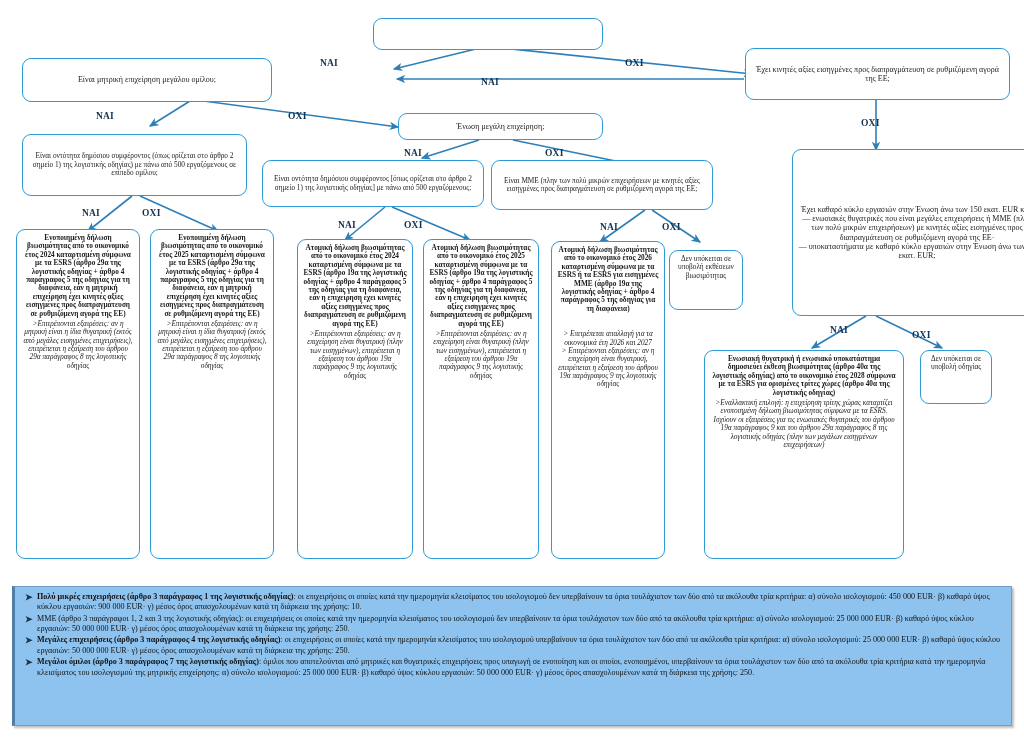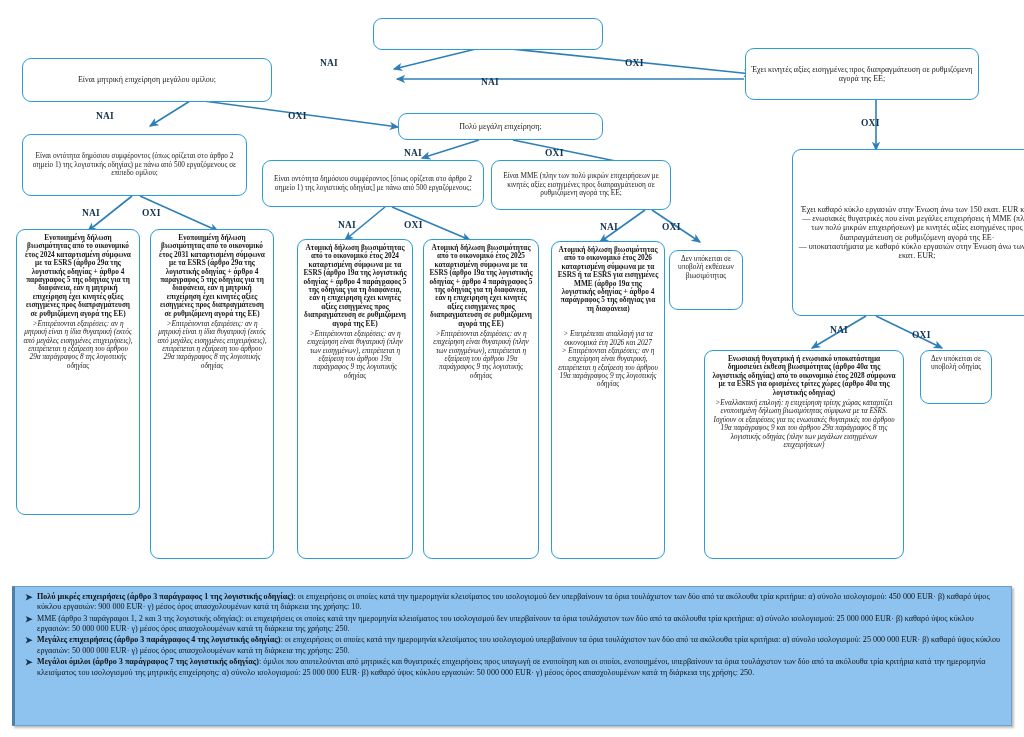--- a/index.html
+++ b/index.html
@@ -139,53 +139,53 @@
   </svg>
 
   <div class="node q n-q2" style="left:373px;top:18px;width:230px;height:32px;">
     <span class="t"></span>
   </div>
 
   <div class="node q n-q2" style="left:22px;top:58px;width:250px;height:44px;">
     <span class="t">Είναι μητρική επιχείρηση μεγάλου ομίλου;</span>
   </div>
 
-  <div class="node q n-q2" style="left:745px;top:48px;width:234px;height:52px;">
+  <div class="node q n-q2" style="left:745px;top:48px;width:265px;height:52px;">
     <span class="t">Έχει κινητές αξίες εισηγμένες προς διαπραγμάτευση σε ρυθμιζόμενη αγορά της ΕΕ;</span>
   </div>
 
   <div class="node q n-q2" style="left:398px;top:113px;width:205px;height:27px;">
-    <span class="t">Πολύ μεγάλη επιχείρηση;</span>
+    <span class="t">Ένωση μεγάλη επιχείρηση;</span>
   </div>
 
   <div class="node q n-small" style="left:22px;top:134px;width:225px;height:62px;">
     <span class="t">Είναι οντότητα δημόσιου συμφέροντος  (όπως ορίζεται στο άρθρο 2 σημείο 1) της λογιστικής οδηγίας) με πάνω από 500 εργαζόμενους σε επίπεδο ομίλου;</span>
   </div>
 
   <div class="node q n-small" style="left:262px;top:160px;width:222px;height:47px;">
     <span class="t">Είναι οντότητα δημόσιου συμφέροντος [όπως ορίζεται στο άρθρο 2 σημείο 1) της λογιστικής οδηγίας] με πάνω από 500 εργαζόμενους;</span>
   </div>
 
-  <div class="node q n-small" style="left:491px;top:160px;width:180px;height:50px;">
+  <div class="node q n-small" style="left:491px;top:160px;width:222px;height:50px;">
     <span class="t">Είναι ΜΜΕ (πλην των πολύ μικρών επιχειρήσεων με κινητές αξίες εισηγμένες προς διαπραγμάτευση σε ρυθμιζόμενη αγορά της ΕΕ;</span>
   </div>
 
   <div class="node q n-mid" style="left:752px;top:149px;width:250px;height:167px;margin-left:40px;">
     <span class="t" style="white-space:pre-line;">Έχει καθαρό κύκλο εργασιών στην Ένωση άνω των 150 εκατ. EUR και:
 — ενωσιακές θυγατρικές που είναι μεγάλες επιχειρήσεις ή ΜΜΕ (πλην των πολύ μικρών επιχειρήσεων) με κινητές αξίες εισηγμένες προς διαπραγμάτευση σε ρυθμιζόμενη αγορά της ΕΕ·
 — υποκαταστήματα με καθαρό κύκλο εργασιών στην Ένωση άνω των 40 εκατ. EUR;</span>
   </div>
 
-  <div class="node n-small" style="left:16px;top:229px;width:124px;height:286px;">
+  <div class="node n-small" style="left:16px;top:229px;width:124px;height:330px;">
     <span class="t bold">Ενοποιημένη δήλωση βιωσιμότητας από το οικονομικό έτος 2024 καταρτισμένη σύμφωνα με τα ESRS (άρθρο 29α της λογιστικής οδηγίας + άρθρο 4 παράγραφος 5 της οδηγίας για τη διαφάνεια, εάν η μητρική επιχείρηση έχει κινητές αξίες εισηγμένες προς διαπραγμάτευση σε ρυθμιζόμενη αγορά της ΕΕ)</span>
     <span class="sub">&gt;Επιτρέπονται εξαιρέσεις: αν η μητρική είναι η ίδια θυγατρική (εκτός από μεγάλες εισηγμένες επιχειρήσεις), επιτρέπεται η εξαίρεση του άρθρου 29α παράγραφος 8 της λογιστικής οδηγίας</span>
   </div>
 
   <div class="node n-small" style="left:150px;top:229px;width:124px;height:330px;">
-    <span class="t bold">Ενοποιημένη δήλωση βιωσιμότητας από το οικονομικό έτος 2031 καταρτισμένη σύμφωνα με τα ESRS (άρθρο 29α της λογιστικής οδηγίας + άρθρο 4 παράγραφος 5 της οδηγίας για τη διαφάνεια, εάν η μητρική επιχείρηση έχει κινητές αξίες εισηγμένες προς διαπραγμάτευση σε ρυθμιζόμενη αγορά της ΕΕ)</span>
+    <span class="t bold">Ενοποιημένη δήλωση βιωσιμότητας από το οικονομικό έτος 2025 καταρτισμένη σύμφωνα με τα ESRS (άρθρο 29α της λογιστικής οδηγίας + άρθρο 4 παράγραφος 5 της οδηγίας για τη διαφάνεια, εάν η μητρική επιχείρηση έχει κινητές αξίες εισηγμένες προς διαπραγμάτευση σε ρυθμιζόμενη αγορά της ΕΕ)</span>
     <span class="sub">&gt;Επιτρέπονται εξαιρέσεις: αν η μητρική είναι η ίδια θυγατρική (εκτός από μεγάλες εισηγμένες επιχειρήσεις), επιτρέπεται η εξαίρεση του άρθρου 29α παράγραφος 8 της λογιστικής οδηγίας</span>
   </div>
 
   <div class="node n-small" style="left:297px;top:239px;width:116px;height:320px;">
     <span class="t bold">Ατομική δήλωση βιωσιμότητας από το οικονομικό έτος 2024 καταρτισμένη σύμφωνα με τα ESRS (άρθρο 19α της λογιστικής οδηγίας + άρθρο 4 παράγραφος 5 της οδηγίας για τη διαφάνεια, εάν η επιχείρηση έχει κινητές αξίες εισηγμένες προς διαπραγμάτευση σε ρυθμιζόμενη αγορά της ΕΕ)</span>
     <span class="sub">&gt;Επιτρέπονται εξαιρέσεις: αν η επιχείρηση είναι θυγατρική (πλην των εισηγμένων), επιτρέπεται η εξαίρεση του άρθρου 19α παράγραφος 9 της λογιστικής οδηγίας</span>
   </div>
 
   <div class="node n-small" style="left:423px;top:239px;width:116px;height:320px;">
     <span class="t bold">Ατομική δήλωση βιωσιμότητας από το οικονομικό έτος 2025 καταρτισμένη σύμφωνα με τα ESRS (άρθρο 19α της λογιστικής οδηγίας + άρθρο 4 παράγραφος 5 της οδηγίας για τη διαφάνεια, εάν η επιχείρηση έχει κινητές αξίες εισηγμένες προς διαπραγμάτευση σε ρυθμιζόμενη αγορά της ΕΕ)</span>

